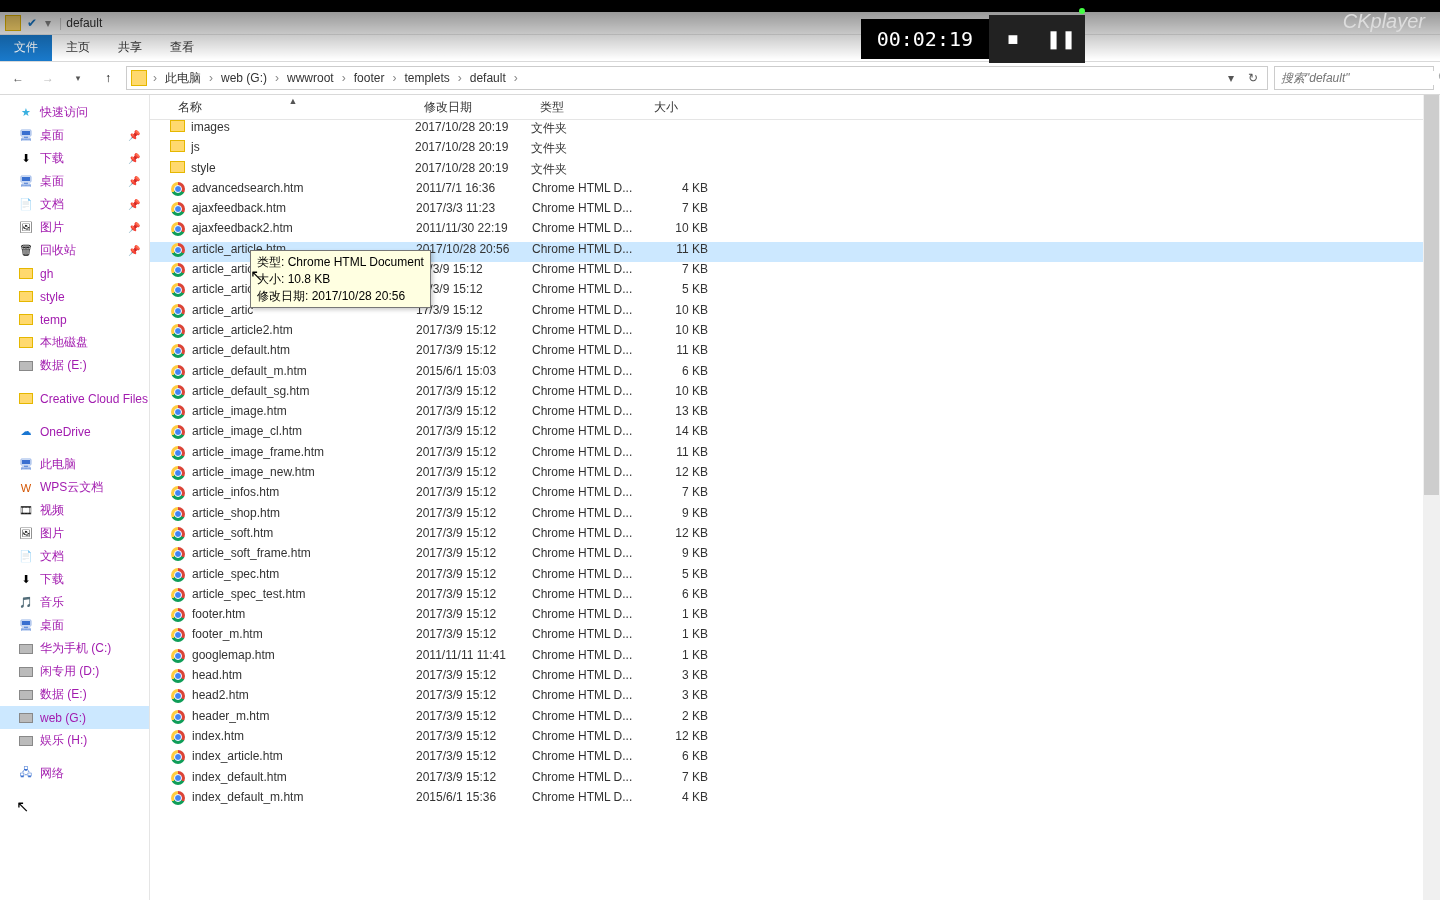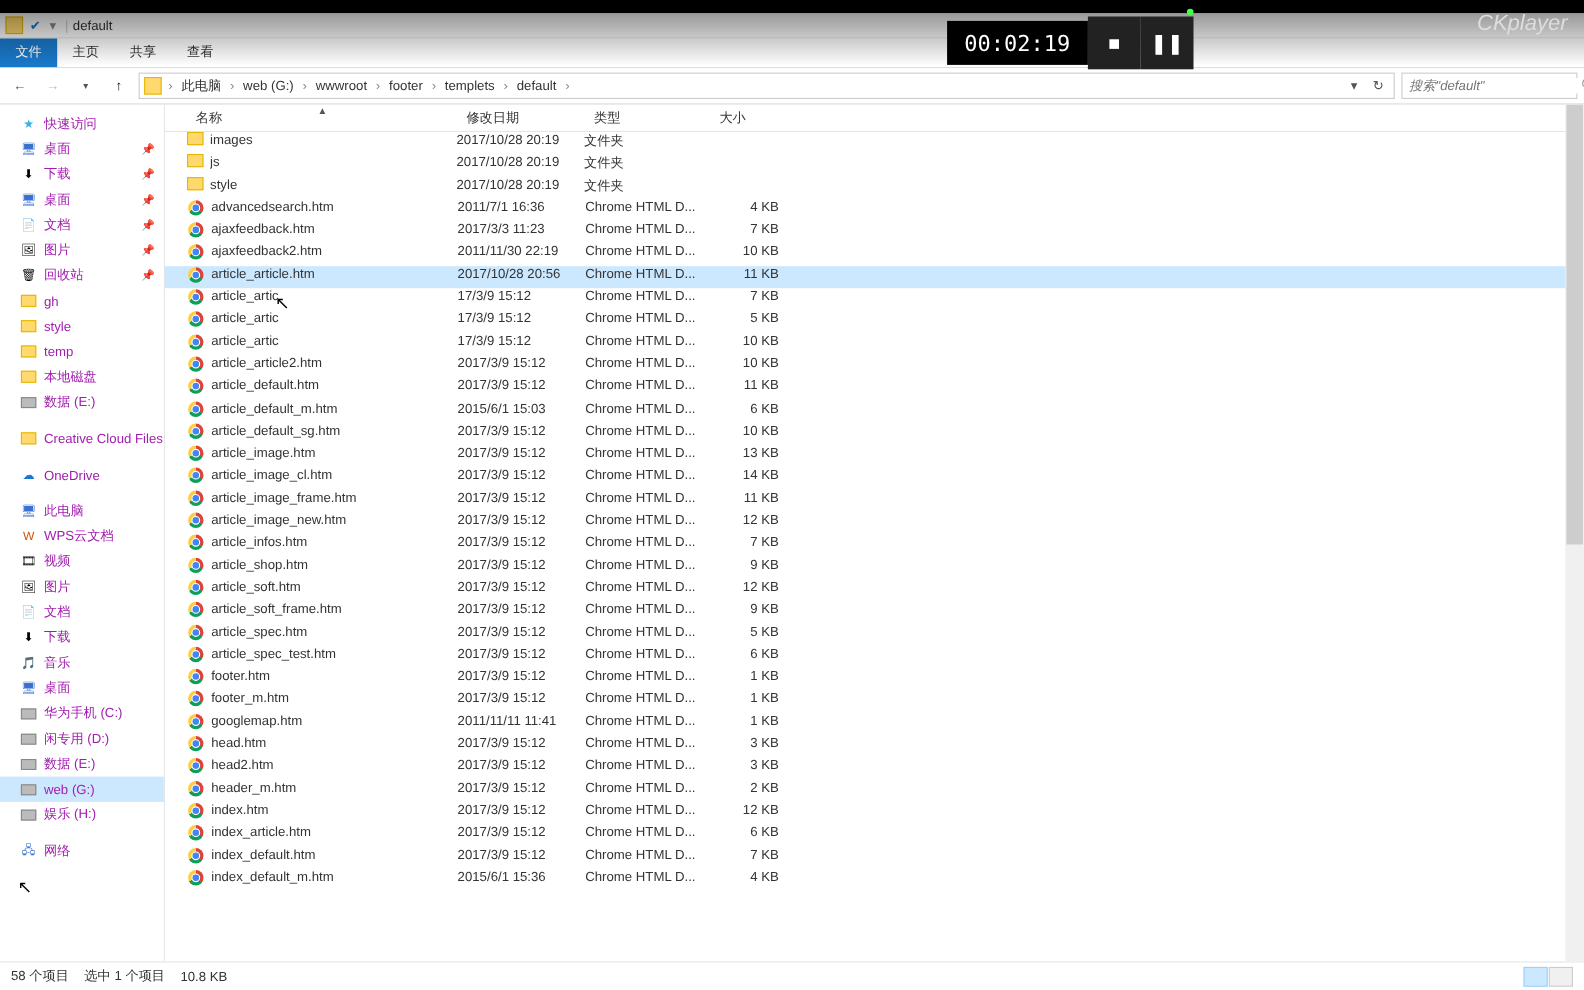--- a/index.html
+++ b/index.html
@@ -533,28 +533,24 @@
             <div class="fname">index_default_m.htm</div>
             <div class="fdate">2015/6/1 15:36</div>
             <div class="ftype">Chrome HTML D...</div>
             <div class="fsize">4 KB</div>
           </div>
         </div>
       <div class="scrollbar-fake">
           <div class="sb-thumb"></div>
         </div>
 
+      <div class="tooltip" style="top:155px; left:100px;">
+        <div>类型: Chrome HTML Document</div>
+        <div>大小: 10.8 KB</div>
+        <div>修改日期: 2017/10/28 20:56</div>
+      </div>
     </div>
   </div>
 
-  <div class="statusbar">
-    <span class="st">58 个项目</span>
-    <span class="st">选中 1 个项目</span>
-    <span class="st">10.8 KB</span>
-    <div class="viewbtns">
-      <div class="vb active"></div>
-      <div class="vb"></div>
-    </div>
-  </div>
 </div>
 
 <div class="cursor" style="top:266px; left:250px;">↖</div>
 <div class="cursor" style="top:797px; left:16px;">↖</div>
 
 </body></html>

